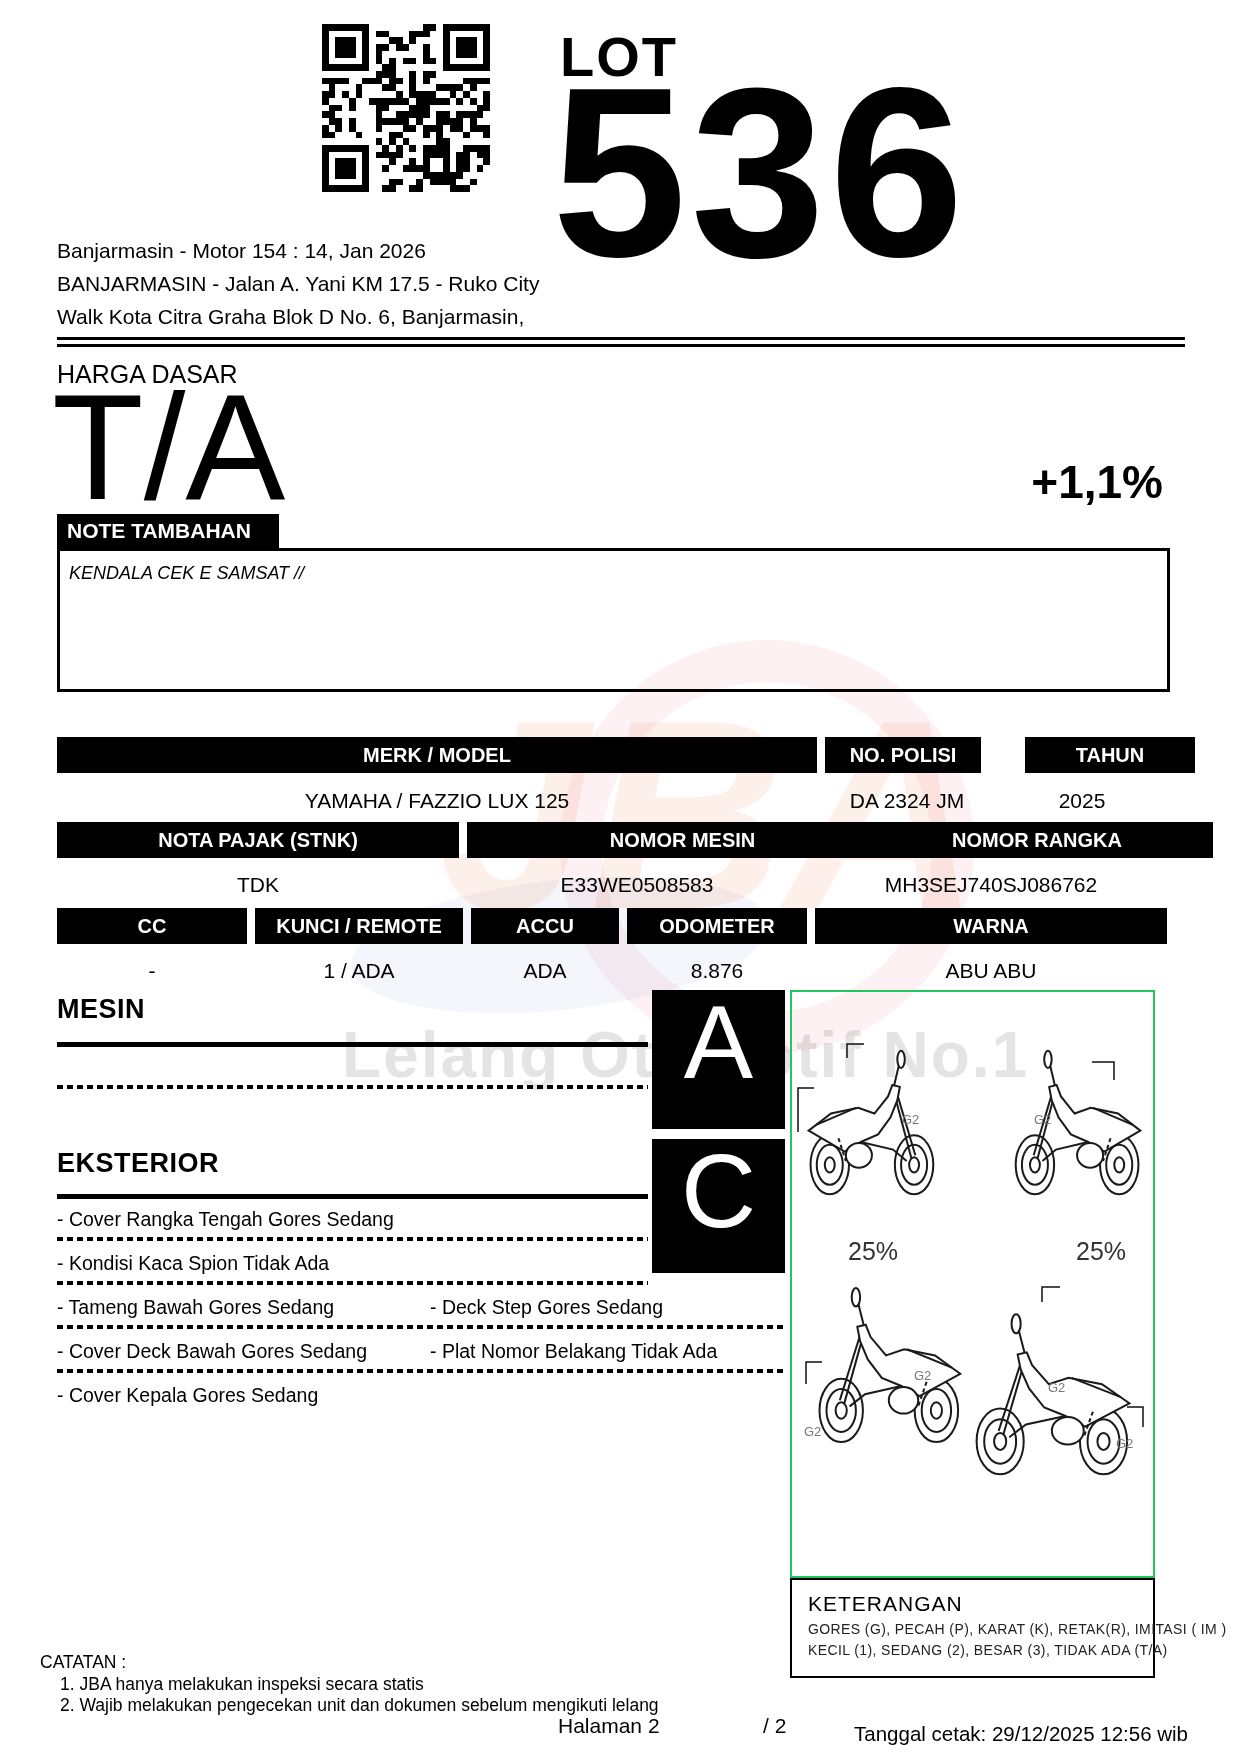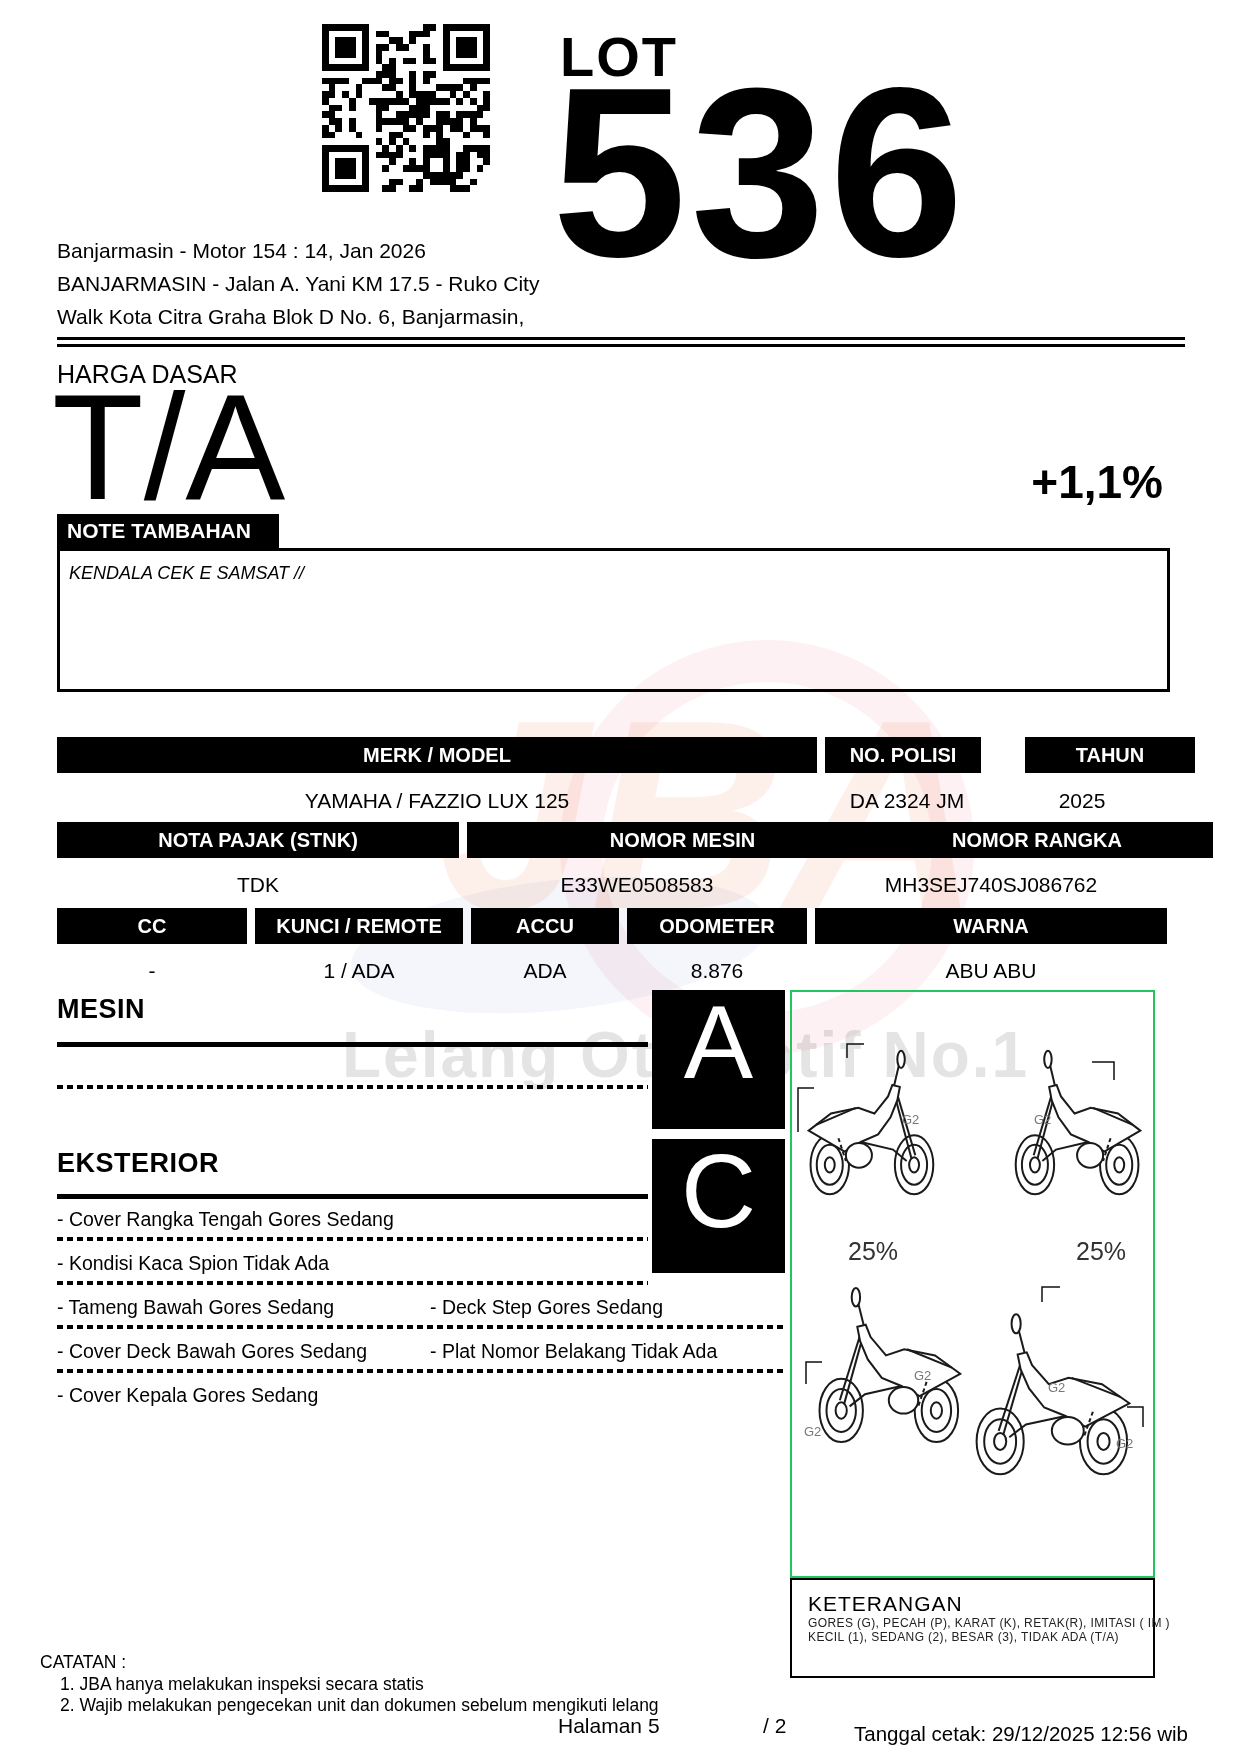--- a/index.html
+++ b/index.html
@@ -50,21 +50,21 @@
   .sec-title{font-size:27px;font-weight:bold;letter-spacing:0.5px;}
   .sec-rule{height:5px;background:#000;}
   .dotline{height:4px;background:repeating-linear-gradient(90deg,#000 0 6px,transparent 6px 10px);}
   .item{font-size:19.5px;white-space:nowrap;}
   .gradebox{width:133px;background:#000;color:#fff;text-align:center;}
   .gradebox span{font-size:104px;line-height:1;}
   .diagram-box{left:790px;top:990px;width:365px;height:588px;border:2px solid #22c55e;box-sizing:border-box;}
   .ket-box{left:790px;top:1578px;width:365px;height:100px;border:2px solid #000;box-sizing:border-box;
     padding:12px 16px 0 16px;}
   .ket-title{font-size:21px;letter-spacing:1px;}
-  .ket-line{font-size:12px;letter-spacing:0.4px;color:#222;white-space:nowrap;}
+  .ket-line{font-size:14px;letter-spacing:0.4px;color:#222;margin-top:5px;white-space:nowrap;}
   .catatan{left:40px;top:1652px;font-size:17.5px;line-height:21.5px;}
   .catatan .ind{padding-left:20px;}
   .foot-page{left:558px;top:1714px;font-size:21px;}
   .foot-of{left:763px;top:1714px;font-size:21px;}
   .foot-date{top:1722px;right:52px;font-size:20.5px;}
   #diagram-svg *{vector-effect:non-scaling-stroke;}
   #diagram-svg text{font-family:"Liberation Sans","DejaVu Sans",sans-serif;}
 </style>
 </head>
 <body>
@@ -428,18 +428,18 @@
       <div class="ket-line">GORES (G), PECAH (P), KARAT (K), RETAK(R), IMITASI ( IM )</div>
       <div class="ket-line">KECIL (1), SEDANG (2), BESAR (3), TIDAK ADA (T/A)</div>
     </div>
 
     <div class="catatan">
       <div>CATATAN :</div>
       <div class="ind">1. JBA hanya melakukan inspeksi secara statis</div>
       <div class="ind">2. Wajib melakukan pengecekan unit dan dokumen sebelum mengikuti lelang</div>
     </div>
 
-    <div class="foot-page">Halaman 5</div>
+    <div class="foot-page">Halaman 2</div>
     <div class="foot-of">/ 2</div>
     <div class="foot-date">Tanggal cetak: 29/12/2025 12:56 wib</div>
 
   </div>
 </div>
 
 </body></html>

